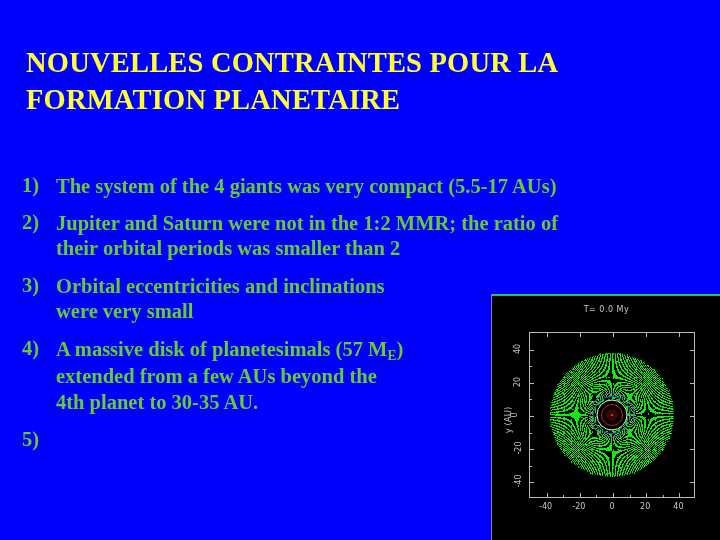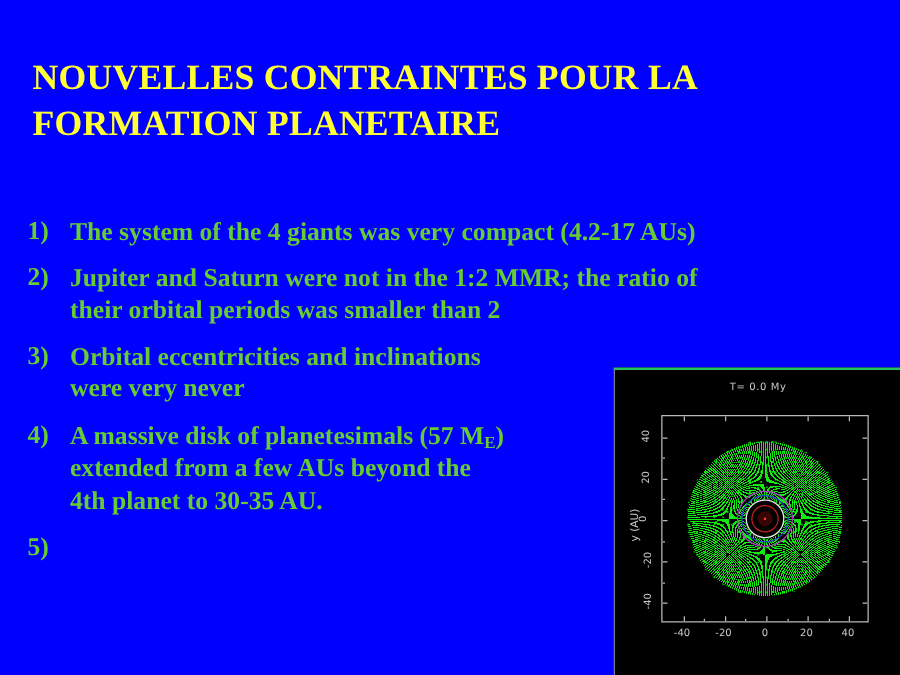--- a/index.html
+++ b/index.html
@@ -231,33 +231,33 @@
 
 <div id="slide">
 
   <h1 id="title">Nouvelles contraintes pour la formation planetaire</h1>
 
 
   <div id="bullets">
 
     <div class="bullet b1">
       <span class="num">1)</span>
-      <span class="txt">The system of the 4 giants was very compact (4.2-17 AUs)</span>
+      <span class="txt">The system of the 4 giants was very compact (5.5-17 AUs)</span>
     </div>
 
     <div class="bullet b2">
       <span class="num">2)</span>
       <span class="txt">Jupiter and Saturn were not in the 1:2 MMR; the ratio of
 their orbital periods was smaller than 2</span>
     </div>
 
     <div class="bullet b3 narrow">
       <span class="num">3)</span>
       <span class="txt">Orbital eccentricities and inclinations
-were very never</span>
+were very small</span>
     </div>
 
     <div class="bullet b4 narrow">
       <span class="num">4)</span>
       <span class="txt"><span>A massive disk of planetesimals (57 M</span><sub>E</sub><span>)
 extended from a few AUs beyond the
 4th planet to 30-35 AU.</span></span>
     </div>
 
     <div class="bullet b5 narrow">

